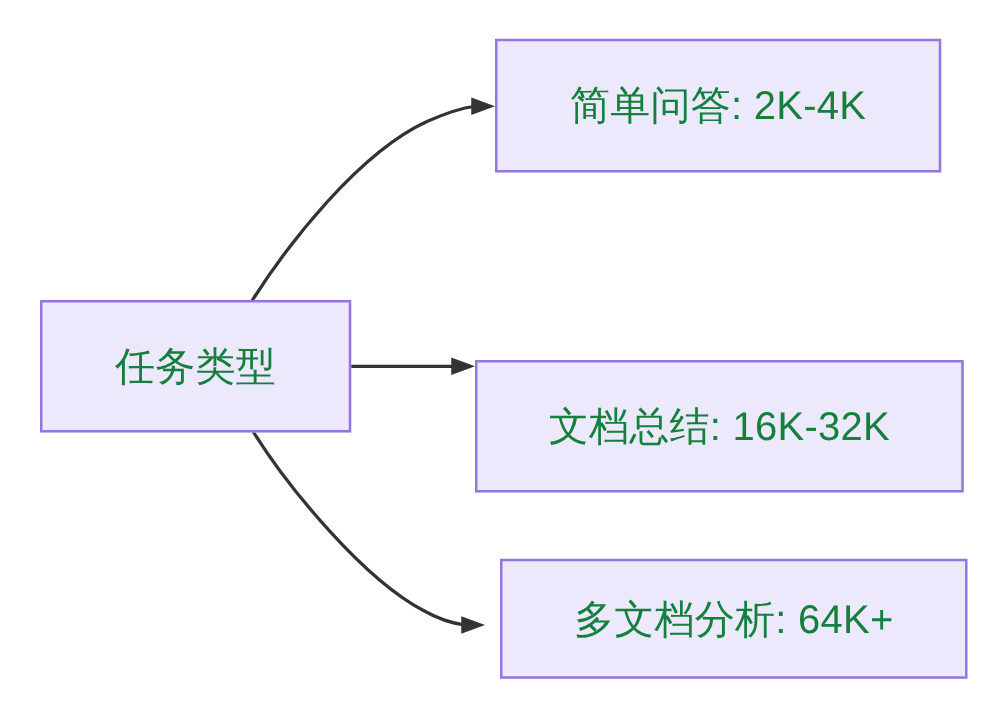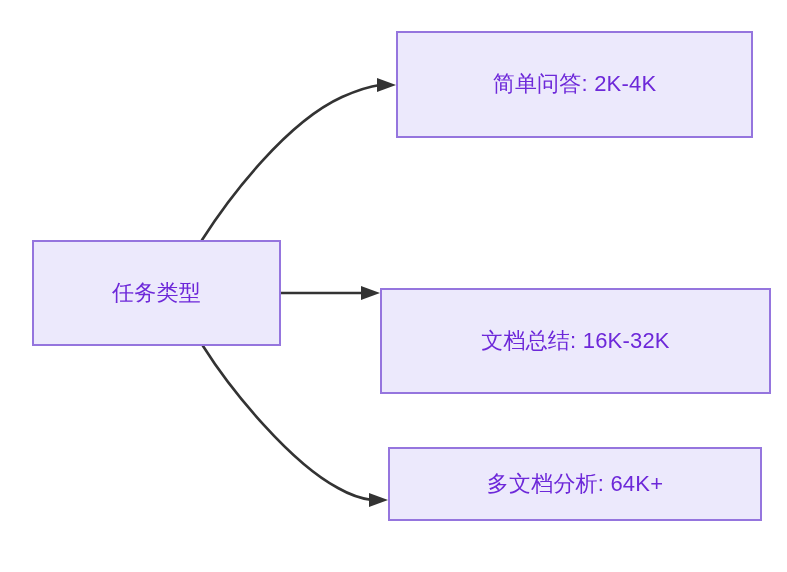--- a/index.html
+++ b/index.html
@@ -33,30 +33,30 @@
     position: absolute;
     box-sizing: border-box;
     background: #ece9fc;
     border: 2px solid #9575de;
     display: flex;
     align-items: center;
     justify-content: center;
     text-align: center;
   }
   .node-label {
-    color: #6d28d9;
-    font-size: 22px;
+    color: #15803d;
+    font-size: 32px;
     line-height: 1.2;
     letter-spacing: 0.2px;
     white-space: nowrap;
   }
   #node-root      { left: 32px;  top: 240px; width: 249px; height: 106px; font-family: Liberation Serif, serif; }
   #node-simple-qa { left: 396px; top: 31px;  width: 357px; height: 107px; }
   #node-doc-sum   { left: 380px; top: 240px; width: 391px; height: 106px; margin-top: 48px; }
-  #node-multi-doc { left: 388px; top: 447px; width: 374px; height: 74px; }
+  #node-multi-doc { left: 400px; top: 447px; width: 374px; height: 96px; }
   .edge-path {
     fill: none;
     stroke: #333333;
     stroke-width: 2.6;
     stroke-linecap: round;
   }
   .edge-head {
     fill: #333333;
     stroke: none;
   }

